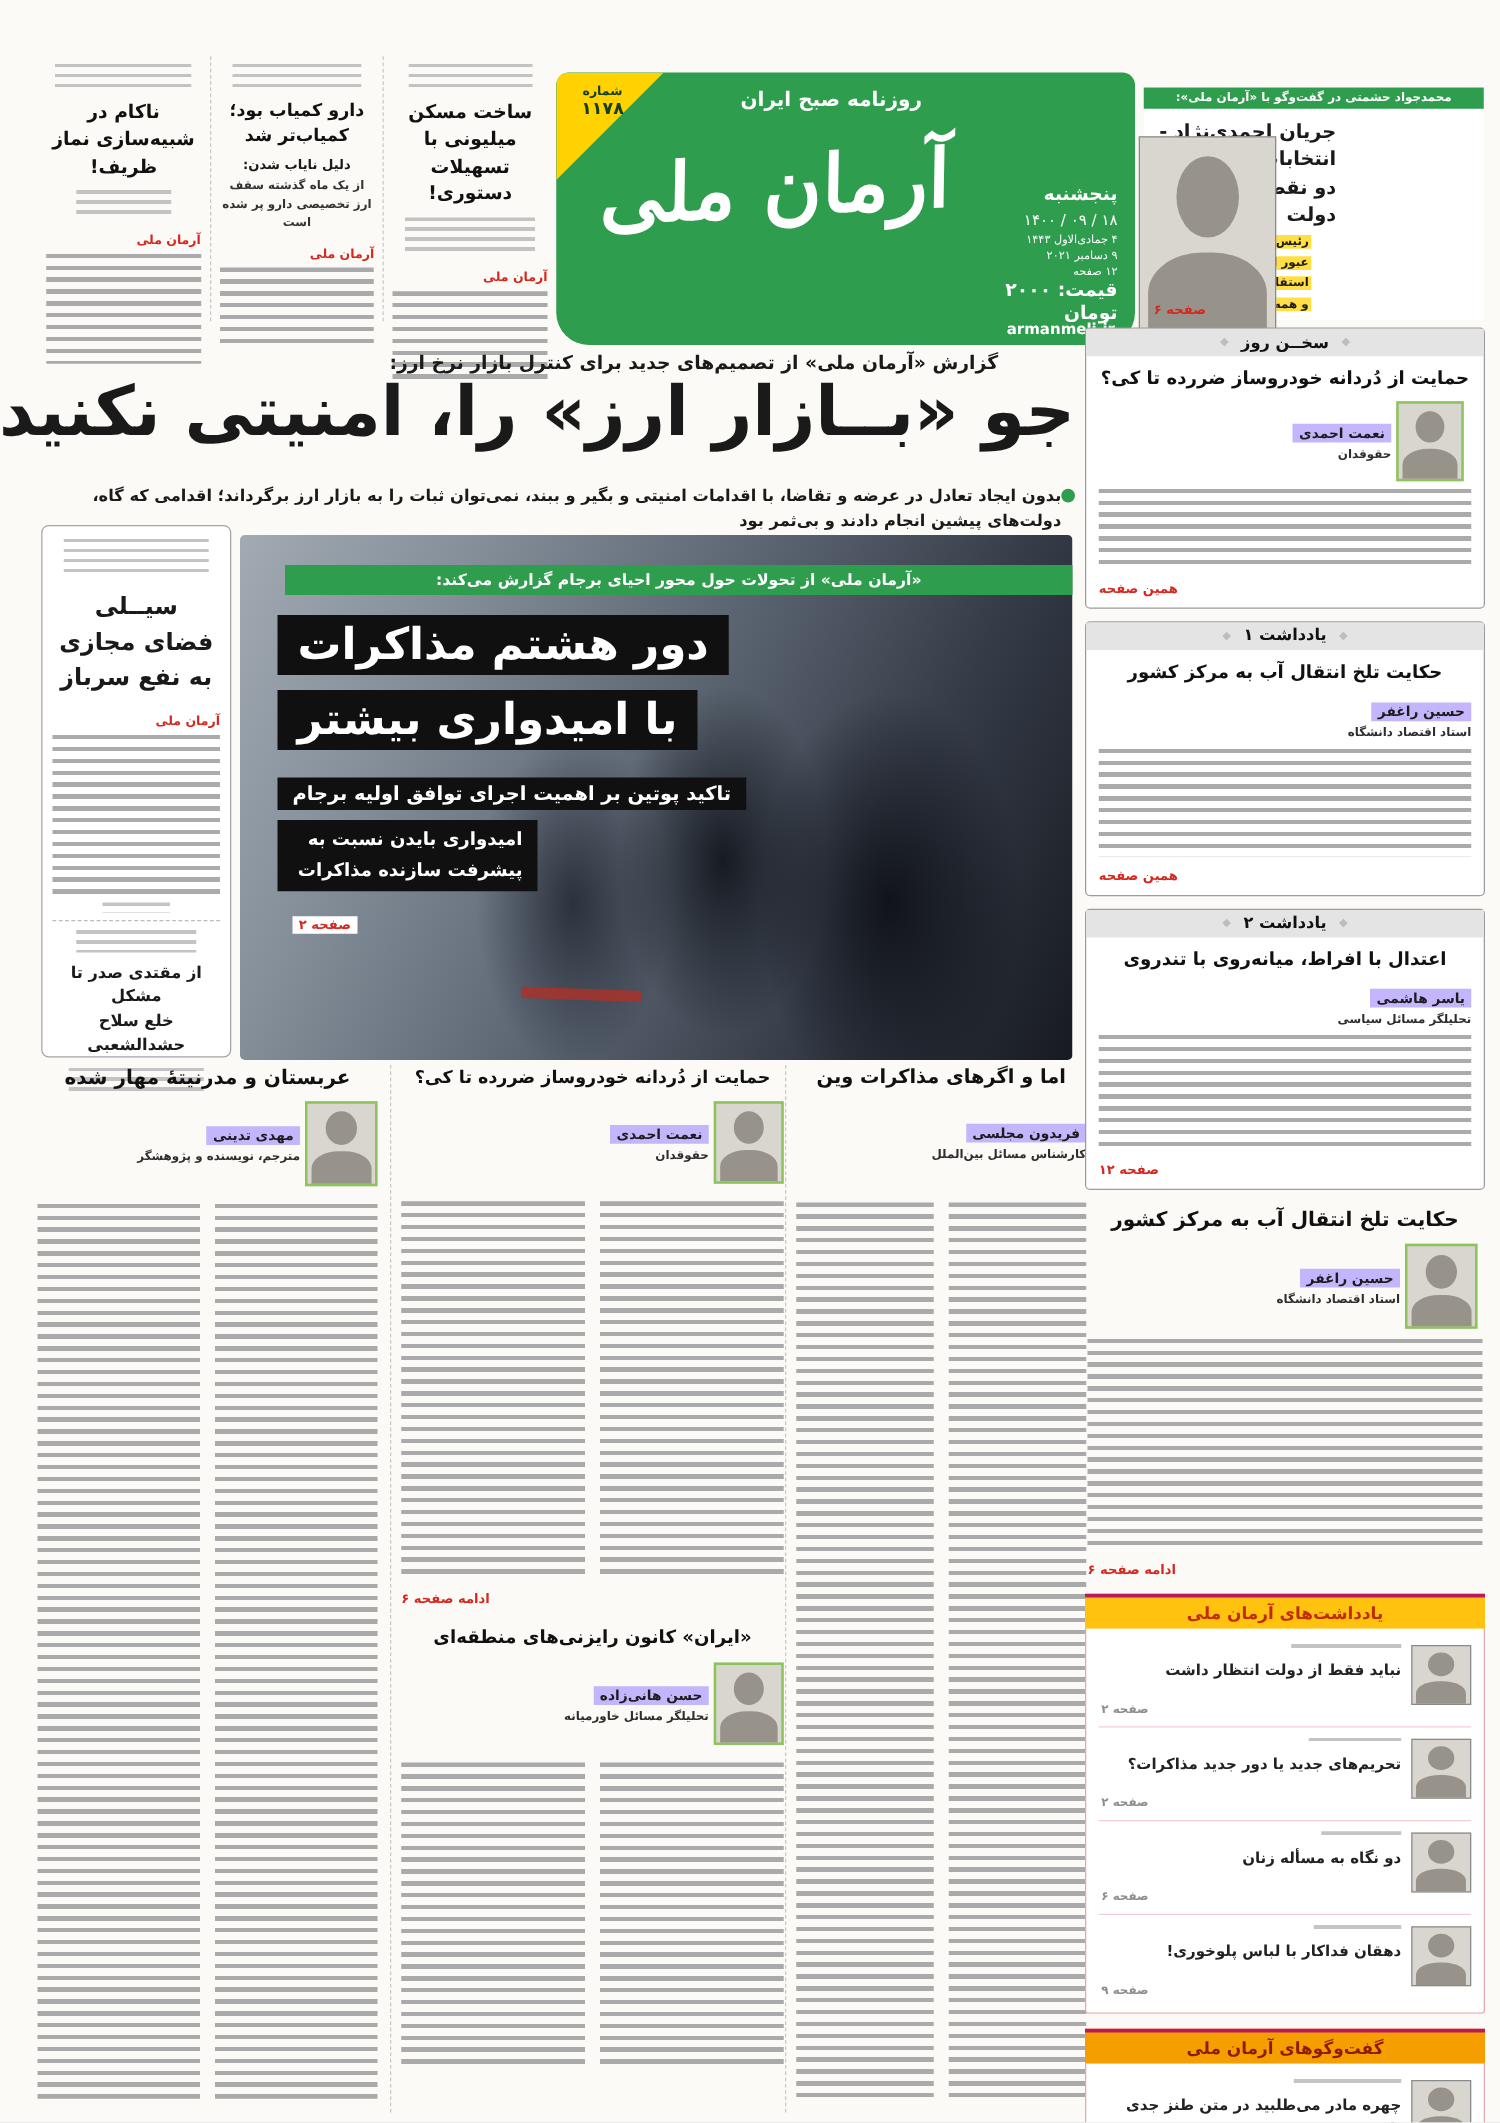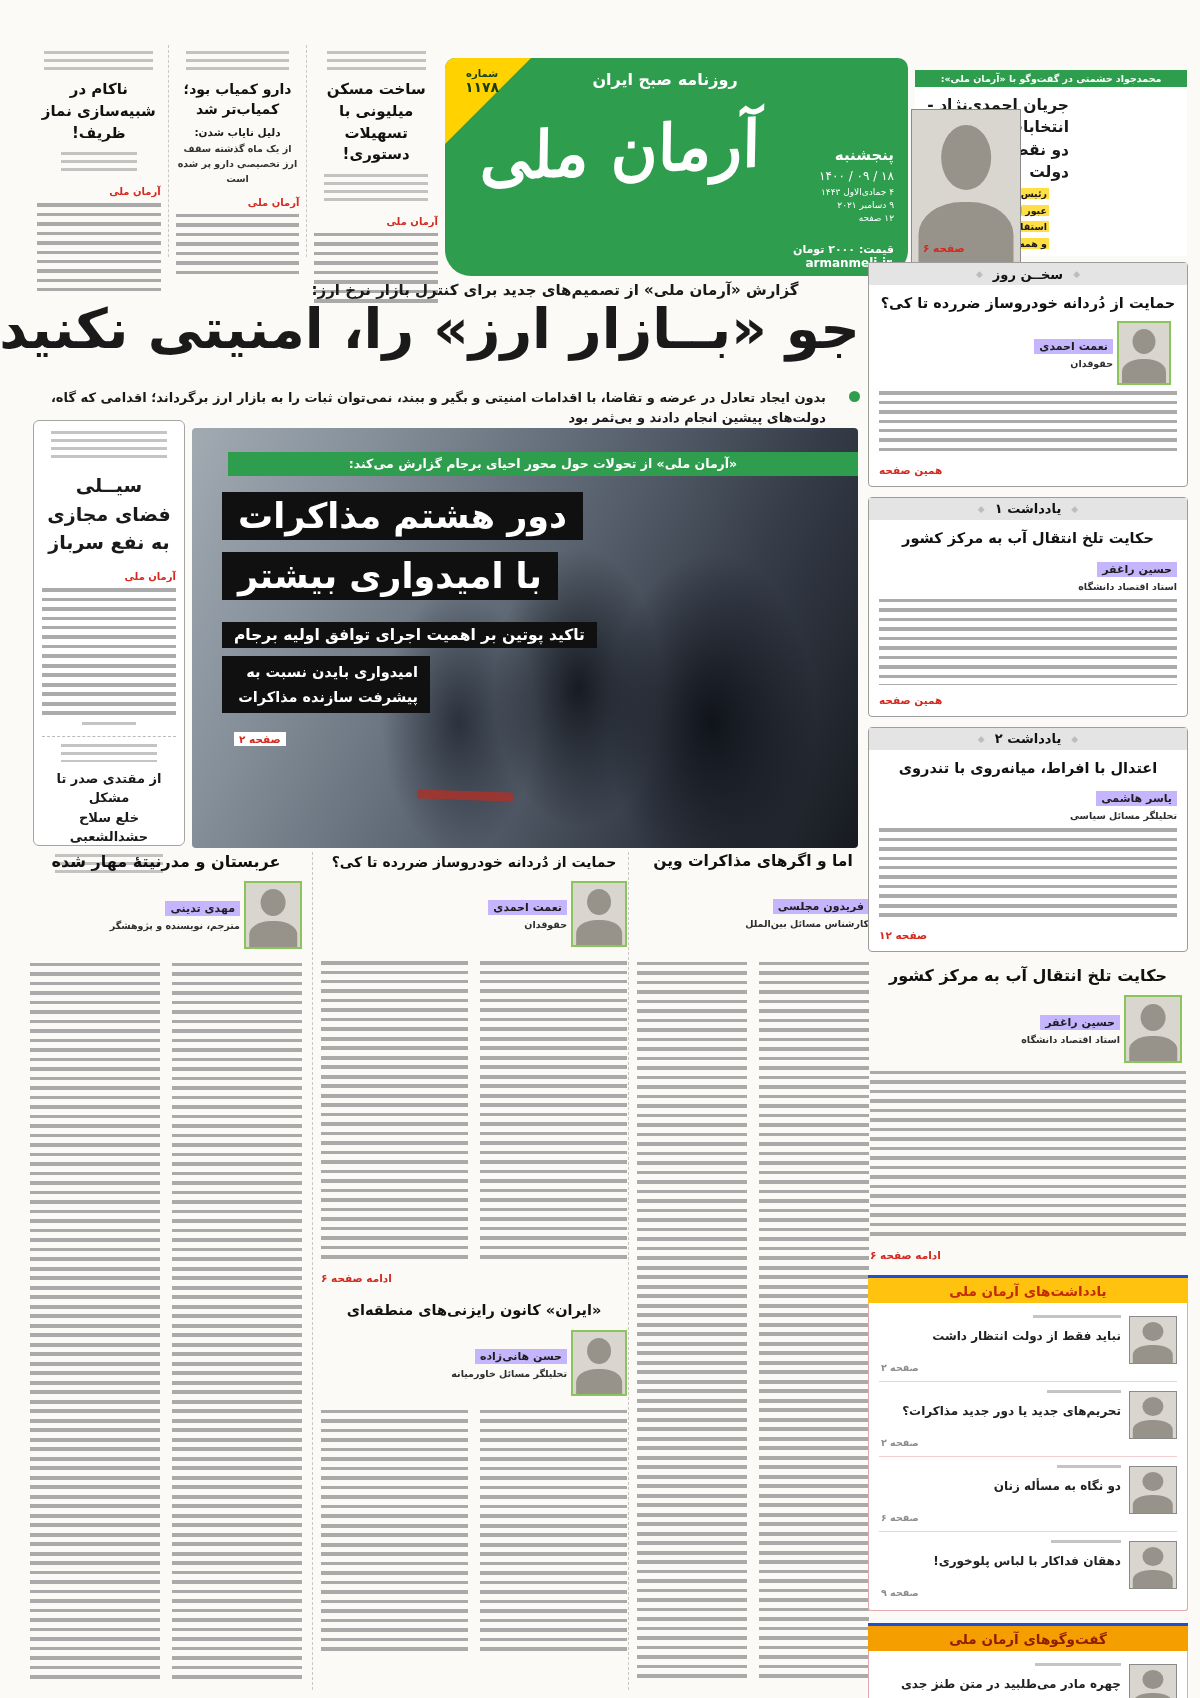--- a/index.html
+++ b/index.html
@@ -23,21 +23,21 @@
                   border-radius:50%;background:#98938a;}
   .avatar::after{content:"";position:absolute;left:50%;bottom:-6%;width:88%;height:46%;transform:translateX(-50%);
                  border-radius:46% 46% 0 0;background:#98938a;}
   .avatar.gray{border:1px solid #8a8a8a;}
   .band{background:#e4e4e4;display:flex;align-items:center;justify-content:center;gap:10px;
         font-weight:900;font-size:13px;color:#111;height:22px;margin:-8px -10px 8px;}
   .diamond{color:#bdbdbd;font-size:9px;}
   .box{border:1.5px solid #9c9c9c;border-radius:4px;background:#fff;padding:8px 10px;margin-bottom:10px;position:relative;}
   .bxh{font-weight:900;font-size:14.5px;line-height:1.5;color:#111;text-align:center;}
   .banner{height:25px;display:flex;align-items:center;justify-content:center;font-weight:900;font-size:13.5px;
-          border-top:3px solid #1d4ed8;margin-bottom:0;}
+          border-top:3px solid #be185d;margin-bottom:0;}
   .items{border:1.5px solid #e2a9b0;border-radius:3px;padding:4px 10px;background:#fff;margin-bottom:12px;}
   .item{position:relative;min-height:58px;padding:8px 56px 8px 0;border-bottom:1px solid #f2cdd1;}
   .item:last-child{border-bottom:none;}
   .item .ttl{font-size:12px;font-weight:800;line-height:1.6;color:#222;text-align:right;direction:rtl;}
   .item .pg{position:absolute;left:2px;bottom:8px;}
   .item .ph{position:absolute;right:0;top:9px;width:46px;height:46px;}
   .bh{font-weight:900;font-size:15px;line-height:1.45;color:#111;}
   .ah{font-weight:900;font-size:16px;color:#111;}
   .authrow{position:relative;height:70px;}
   .blackchip{display:inline-block;background:#101010;color:#fff;font-weight:900;}
@@ -86,38 +86,38 @@
     <div class="abs c" style="left:90px;top:12px;width:260px;color:#fff;font-size:16px;font-weight:700;letter-spacing:1px;">روزنامه صبح ایران</div>
     <div class="abs c" style="left:10px;top:58px;width:330px;color:#fff;font-size:64px;font-weight:900;
          font-family:'DejaVu Serif','Liberation Serif',serif;transform:rotate(-3deg) skewX(-4deg);line-height:1.1;">آرمان ملی</div>
 
     <div class="abs rtl" style="right:14px;top:88px;width:118px;color:#fff;text-align:right;">
       <div style="font-size:15px;font-weight:900;">پنجشنبه</div>
       <div style="font-size:12px;font-weight:400;margin-top:5px;">۱۸ / ۰۹ / ۱۴۰۰</div>
       <div style="font-size:9px;margin-top:4px;">۴ جمادی‌الاول ۱۴۴۳</div>
       <div style="font-size:9px;margin-top:3px;">۹ دسامبر ۲۰۲۱</div>
       <div style="font-size:9px;margin-top:3px;">۱۲ صفحه</div>
-      <div style="font-size:11px;font-weight:700;margin-top:20px;">قیمت: ۲۰۰۰ تومان</div>
+      <div style="font-size:15px;font-weight:700;margin-top:0;">قیمت: ۲۰۰۰ تومان</div>
     </div>
     <div class="abs" style="right:16px;bottom:6px;color:#fff;font-size:12px;font-weight:700;direction:ltr;">armanmeli.ir</div>
   </div>
 
   <div class="abs" style="left:915px;top:70px;width:272px;height:186px;background:#fff;">
     <div class="rtl c" style="background:#2f9d4e;color:#fff;font-size:9.5px;font-weight:700;height:17px;line-height:17px;overflow:hidden;">محمدجواد حشمتی در گفت‌وگو با «آرمان ملی»:</div>
     <div class="abs rtl" style="right:118px;left:6px;top:24px;text-align:right;font-size:15.5px;font-weight:900;line-height:1.45;">جریان احمدی‌نژاد - انتخابات فامیلی؛ دو نقطه ضعف دولت</div>
     <div class="abs rtl" style="right:138px;left:6px;top:116px;text-align:right;font-size:9.5px;font-weight:700;line-height:1.75;">
       <span style="background:#ffdf43;box-decoration-break:clone;-webkit-box-decoration-break:clone;padding:0 2px;">رئیس جمهور می‌تواند با عبور از این دو لغزشگاه استقلال خود را حفظ کند و همه را به یاری طلبد</span>
     </div>
     <div class="abs avatar gray" style="right:4px;top:22px;width:108px;height:154px;"></div>
     <div class="abs pgref" style="left:8px;bottom:2px;">صفحه ۶</div>
   </div>
 
   <div class="abs rtl c" style="left:250px;top:281px;width:610px;font-size:15px;font-weight:800;">گزارش «آرمان ملی» از تصمیم‌های جدید برای کنترل بازار نرخ ارز:</div>
   <div class="abs rtl c" style="left:40px;top:297px;width:820px;font-size:55px;font-weight:900;white-space:nowrap;letter-spacing:-1px;">جو «بــازار ارز» را، امنیتی نکنید</div>
-  <div class="abs rtl" style="left:45px;top:388px;width:815px;display:flex;align-items:flex-start;gap:23px;justify-content:center;">
+  <div class="abs rtl" style="left:45px;top:388px;width:815px;display:flex;align-items:flex-start;gap:0;justify-content:center;">
     <span style="width:11px;height:11px;border-radius:50%;background:#2f9d4e;flex:0 0 auto;margin-top:3px;"></span>
     <span style="font-size:13px;font-weight:800;line-height:1.5;">بدون ایجاد تعادل در عرضه و تقاضا، با اقدامات امنیتی و بگیر و ببند، نمی‌توان ثبات را به بازار ارز برگرداند؛ اقدامی که گاه، دولت‌های پیشین انجام دادند و بی‌ثمر بود</span>
   </div>
 
   <div class="abs rtl" style="left:33px;top:420px;width:152px;height:426px;border:1.5px solid #a5a5a5;border-radius:6px;padding:10px 8px;box-sizing:border-box;background:#fff;">
     <div class="fxl" style="height:32px;width:86%;margin:0 auto 8px;"></div>
     <div class="c" style="font-size:19px;font-weight:900;line-height:1.5;">
       <div>سیــلی</div>
       <div>فضای مجازی</div>
       <div>به نفع سرباز</div>

